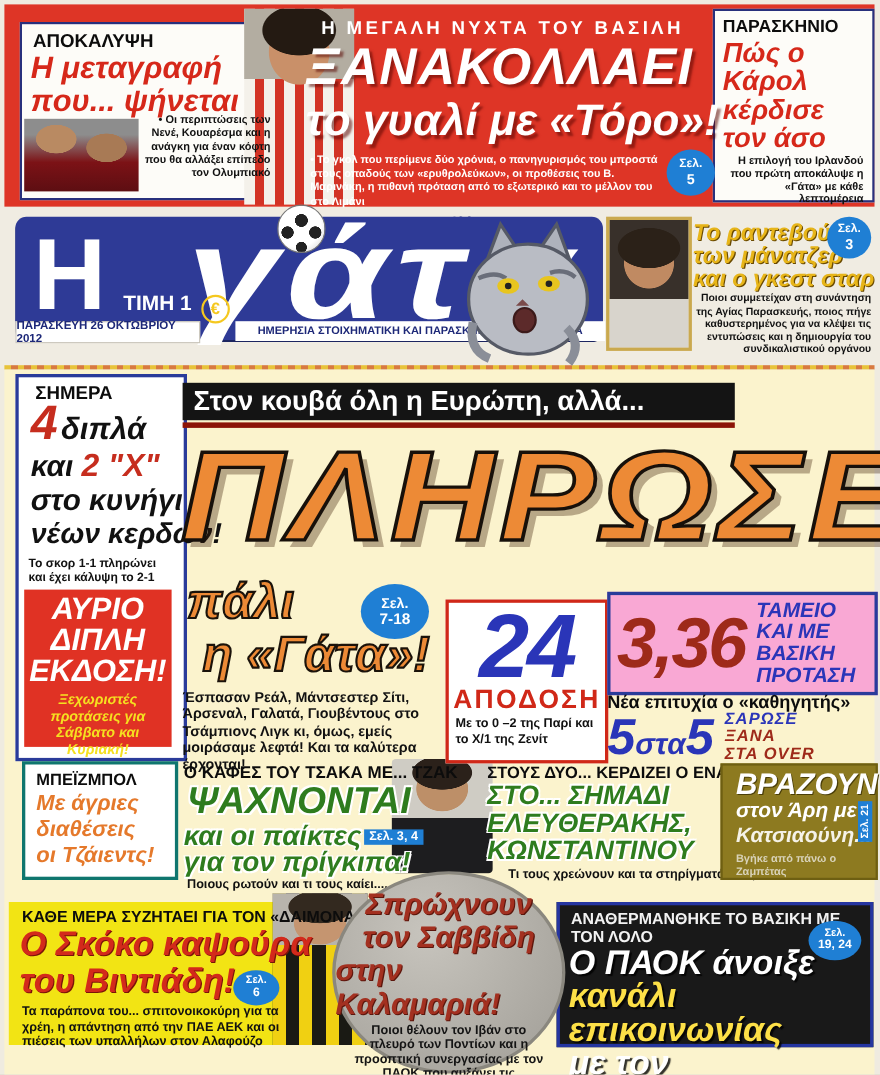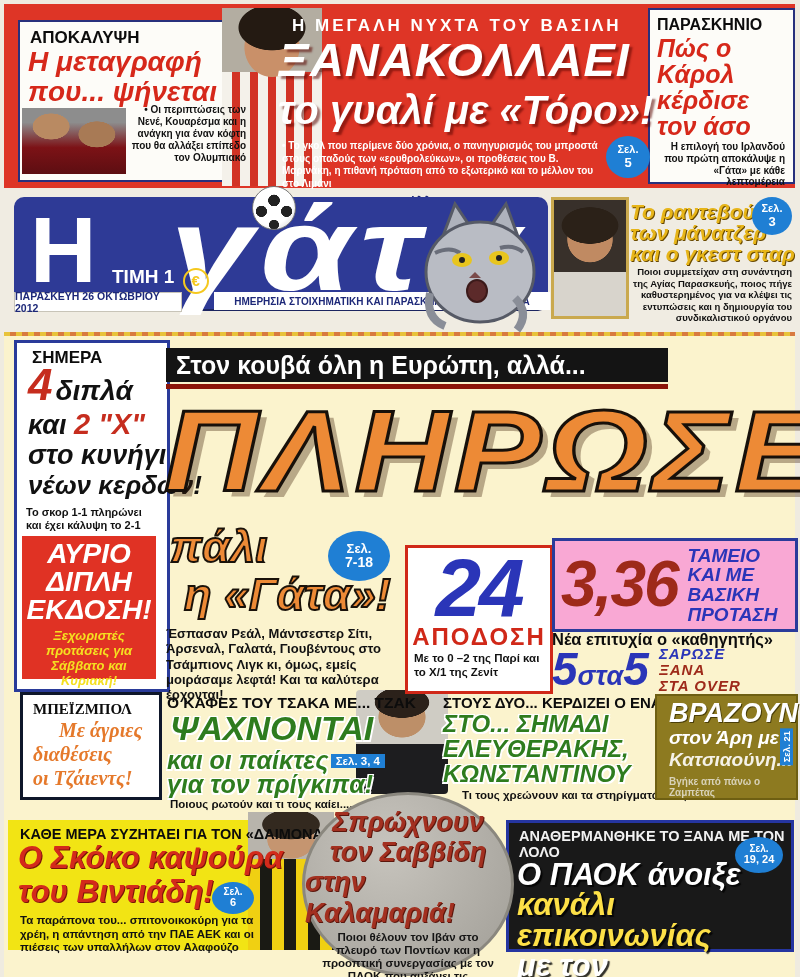--- a/index.html
+++ b/index.html
@@ -187,23 +187,23 @@
       <span style="font-size:27px;font-weight:bold;font-style:italic;color:#2a35b8;">στα</span>
       <span style="font-size:46px;font-weight:bold;font-style:italic;color:#2a35b8;line-height:0.9;">5</span>
     </span>
     <span style="display:flex;flex-direction:column;">
       <span style="font-size:15px;font-weight:bold;font-style:italic;color:#2a35b8;line-height:1.08;letter-spacing:1px;">ΣΑΡΩΣΕ</span>
       <span style="font-size:15px;font-weight:bold;font-style:italic;color:#9e2a1a;line-height:1.08;letter-spacing:1px;">ΞΑΝΑ</span>
       <span style="font-size:15px;font-weight:bold;font-style:italic;color:#9e2a1a;line-height:1.08;letter-spacing:1px;">ΣΤΑ OVER</span>
     </span>
   </div>
 
-  <div class="abs" style="left:20px;top:692px;width:142px;height:108px;background:#fff;border:3px solid #0f172a;z-index:3;padding:6px 10px;box-sizing:border-box;font-family:Liberation Serif, serif;">
+  <div class="abs" style="left:20px;top:692px;width:142px;height:108px;background:#fff;border:3px solid #0f766e;z-index:3;padding:6px 10px;box-sizing:border-box;">
     <div class="k" style="font-size:15px;">ΜΠΕΪΖΜΠΟΛ</div>
-    <div style="font-size:20px;font-weight:bold;font-style:italic;color:#e5792b;line-height:1.2;margin-left:26px;">Με άγριες</div>
+    <div style="font-size:20px;font-weight:bold;font-style:italic;color:#e5792b;line-height:1.2;">Με άγριες</div>
     <div style="font-size:20px;font-weight:bold;font-style:italic;color:#e5792b;line-height:1.2;">διαθέσεις</div>
     <div style="font-size:20px;font-weight:bold;font-style:italic;color:#e5792b;line-height:1.2;">οι Τζάιεντς!</div>
   </div>
 
   <div class="abs k" style="left:167px;top:694px;font-size:15.5px;z-index:3;">Ο ΚΑΦΕΣ ΤΟΥ ΤΣΑΚΑ ΜΕ... ΤΖΑΚ</div>
   <div class="abs hg" style="left:170px;top:711px;font-size:34px;line-height:1;z-index:3;">ΨΑΧΝΟΝΤΑΙ</div>
   <div class="abs" style="left:167px;top:748px;display:flex;align-items:center;gap:2px;z-index:3;justify-content:space-between;">
     <span class="hg" style="font-size:25px;line-height:1;">και οι παίκτες</span>
     <span style="background:#1f7fd4;color:#fff;font-size:11.5px;font-weight:bold;padding:1px 5px;">Σελ. 3, 4</span>
   </div>
@@ -238,21 +238,21 @@
 
   <div class="abs" style="left:302px;top:792px;width:212px;height:184px;border-radius:50%;background:radial-gradient(circle at 40% 30%,#c7c4bd,#a09d96);border:3px solid #8a877e;z-index:5;display:flex;flex-direction:column;align-items:center;padding-top:12px;box-sizing:border-box;">
     <span style="font-size:27px;font-weight:bold;font-style:italic;color:#a33020;line-height:1.12;text-shadow:1px 1px 0 #5c160c;">Σπρώχνουν</span>
     <span style="font-size:27px;font-weight:bold;font-style:italic;color:#a33020;line-height:1.12;text-shadow:1px 1px 0 #5c160c;">τον Σαββίδη</span>
     <span style="font-size:27px;font-weight:bold;font-style:italic;color:#a33020;line-height:1.12;text-shadow:1px 1px 0 #5c160c;">στην Καλαμαριά!</span>
     <span style="font-size:11.5px;font-weight:bold;color:#141414;line-height:1.12;text-align:center;padding:3px 12px 0 12px;">Ποιοι θέλουν τον Ιβάν στο πλευρό των Ποντίων και η προοπτική συνεργασίας με τον ΠΑΟΚ που αυξάνει τις πιθανότητες της επένδυσης</span>
 
   </div>
 
   <div class="abs" style="left:506px;top:820px;width:288px;height:132px;background:#191919;border:3px solid #2535a0;z-index:4;box-sizing:border-box;">
-    <div style="font-size:14.5px;font-weight:bold;color:#f2f2f2;padding:5px 0 0 10px;">ΑΝΑΘΕΡΜΑΝΘΗΚΕ ΤΟ ΞΑΝΑ ΜΕ ΤΟΝ ΛΟΛΟ</div>
+    <div style="font-size:14.5px;font-weight:bold;color:#f2f2f2;padding:5px 0 0 10px;">ΑΝΑΘΕΡΜΑΝΘΗΚΕ ΤΟ ΒΑΣΙΚΗ ΜΕ ΤΟΝ ΛΟΛΟ</div>
     <div style="font-size:31px;font-weight:bold;font-style:italic;color:#fff;line-height:0.98;padding-left:8px;text-shadow:2px 2px 1px rgba(0,0,0,.8);">Ο ΠΑΟΚ άνοιξε</div>
     <div style="font-size:31px;font-weight:bold;font-style:italic;color:#fde047;line-height:0.98;padding-left:8px;text-shadow:2px 2px 1px rgba(0,0,0,.8);">κανάλι επικοινωνίας</div>
     <div style="font-size:31px;font-weight:bold;font-style:italic;color:#fff;line-height:0.98;padding-left:8px;text-shadow:2px 2px 1px rgba(0,0,0,.8);">με τον Εστογιανόφ!</div>
 
     <div class="ell" style="right:8px;top:14px;left:auto;width:48px;height:36px;">
       <span class="l" style="font-size:10px;">Σελ.</span>
       <span class="v" style="font-size:11px;">19, 24</span>
     </div>
   </div>
 

